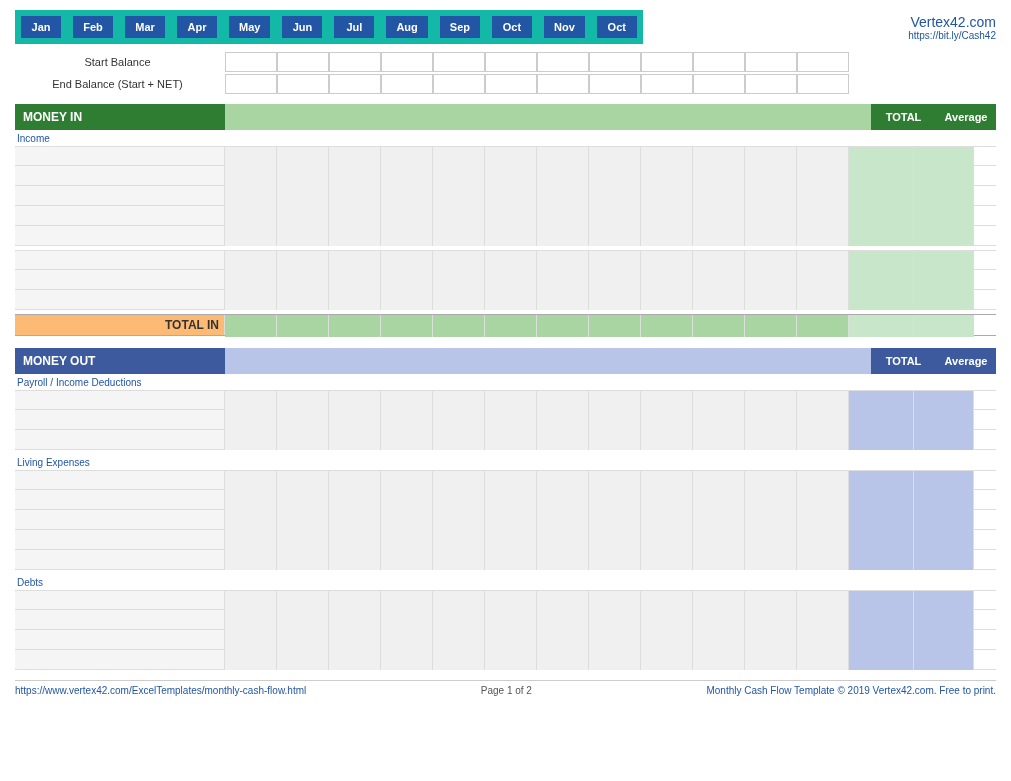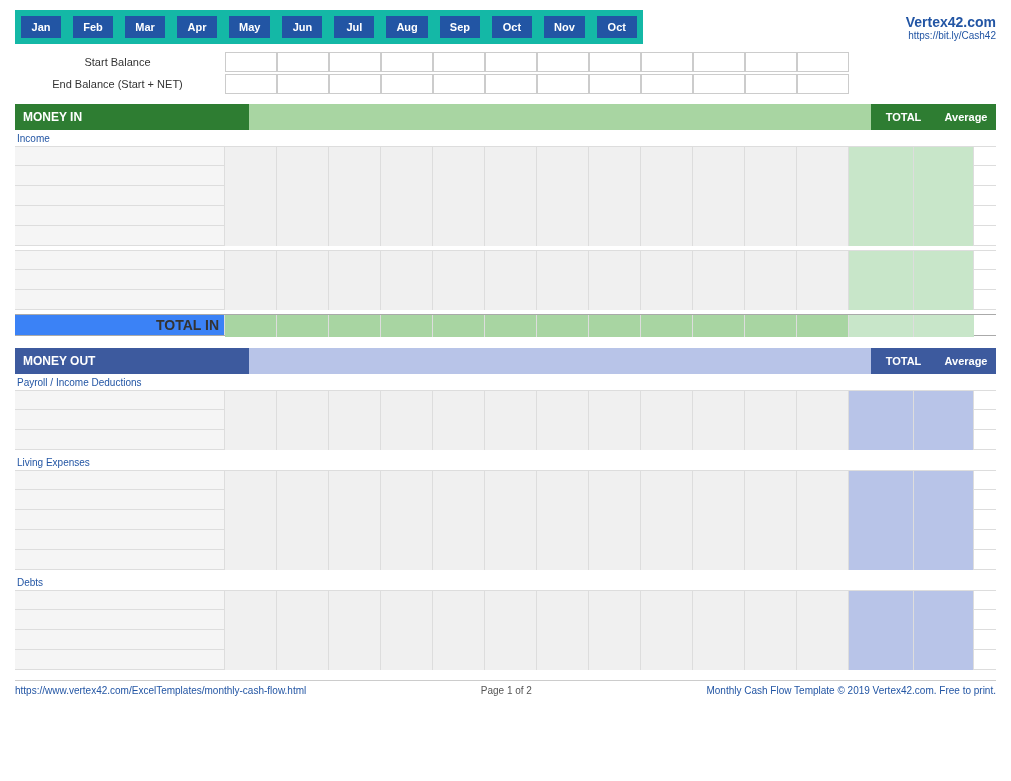--- a/index.html
+++ b/index.html
@@ -41,21 +41,21 @@
       text-align: center;
     }
     .vertex-info {
       margin-left: auto;
       text-align: right;
       font-size: 11px;
       color: #2255a4;
     }
     .vertex-info .site-name {
       font-size: 14px;
-      font-weight: bold;
+      font-weight: normal;
       color: #2255a4;
     }
     .vertex-info .site-link {
       font-size: 10px;
       color: #2255a4;
     }
 
     
     .balance-section {
       margin-bottom: 10px;
@@ -89,21 +89,21 @@
       align-items: center;
       height: 26px;
       margin-bottom: 0;
     }
     .section-header-label {
       background: #2e7d32;
       color: #fff;
       font-weight: bold;
       font-size: 12px;
       padding: 4px 8px;
-      width: 234px;
+      width: 210px;
       height: 26px;
       display: flex;
       align-items: center;
     }
     .section-header-label.money-out {
       background: #3d5a9e;
     }
     .section-header-middle {
       background: #a8d5a2;
       height: 26px;
@@ -199,22 +199,22 @@
       height: 22px;
       border-top: 1px solid #aaa;
       border-bottom: 1px solid #aaa;
       margin-bottom: 12px;
     }
     .total-in-label {
       width: 210px;
       text-align: right;
       padding-right: 5px;
       font-weight: bold;
-      font-size: 14px;
-      background: #3b82f6;
+      font-size: 12px;
+      background: #fdba74;
       border-right: 1px solid #ddd;
       display: flex;
       align-items: center;
       justify-content: flex-end;
     }
     .total-in-cell {
       width: 52px;
       border-right: 1px solid #ddd;
       background: #a8d5a2;
       height: 22px;

